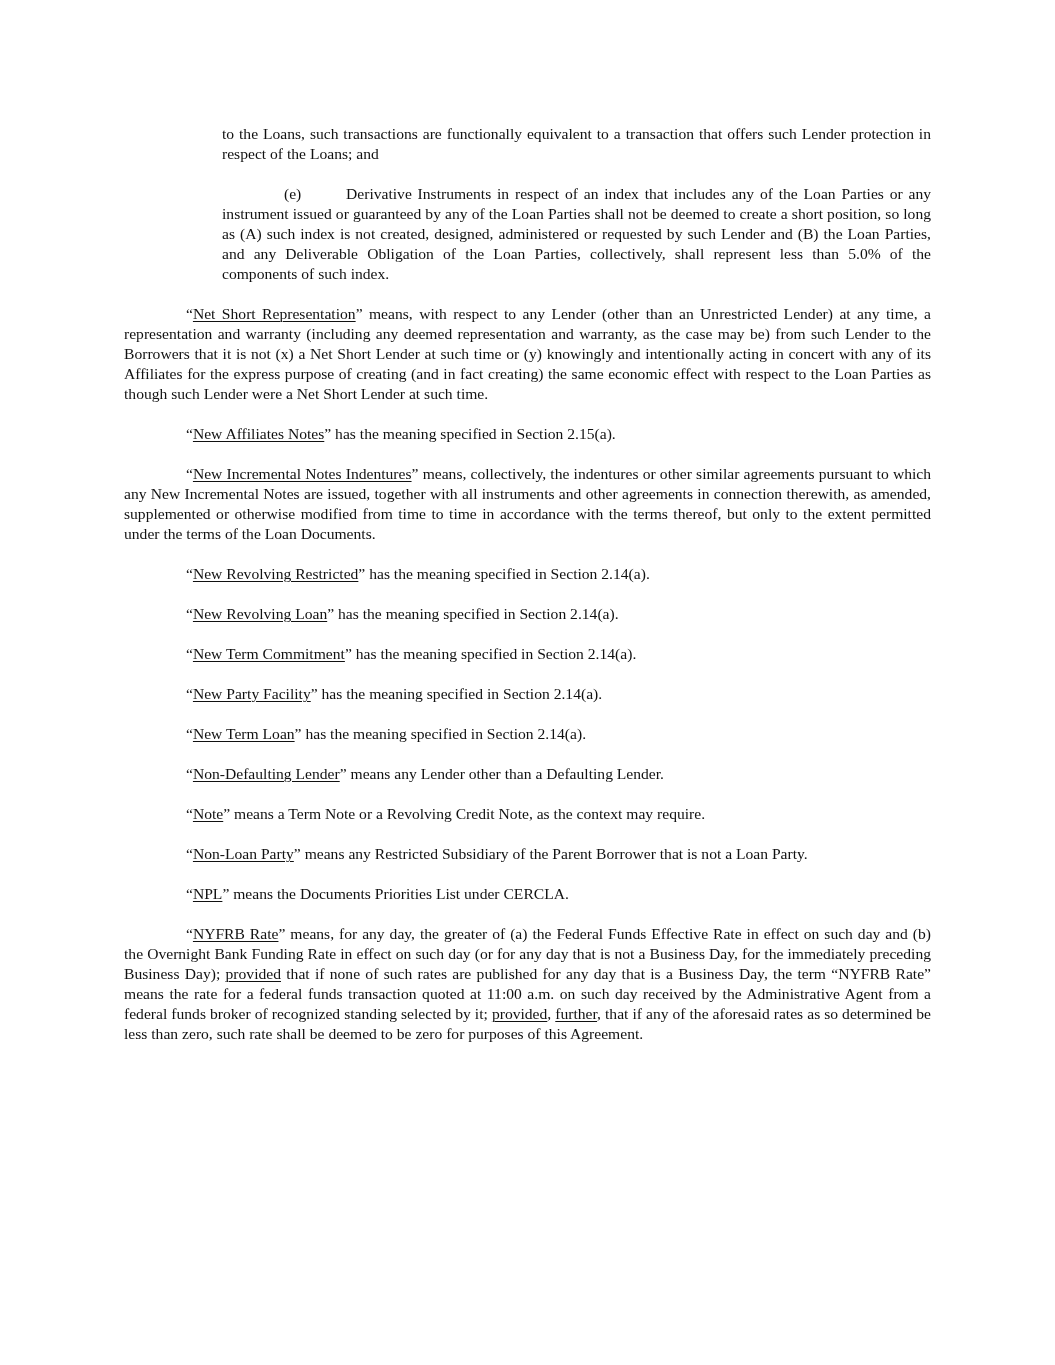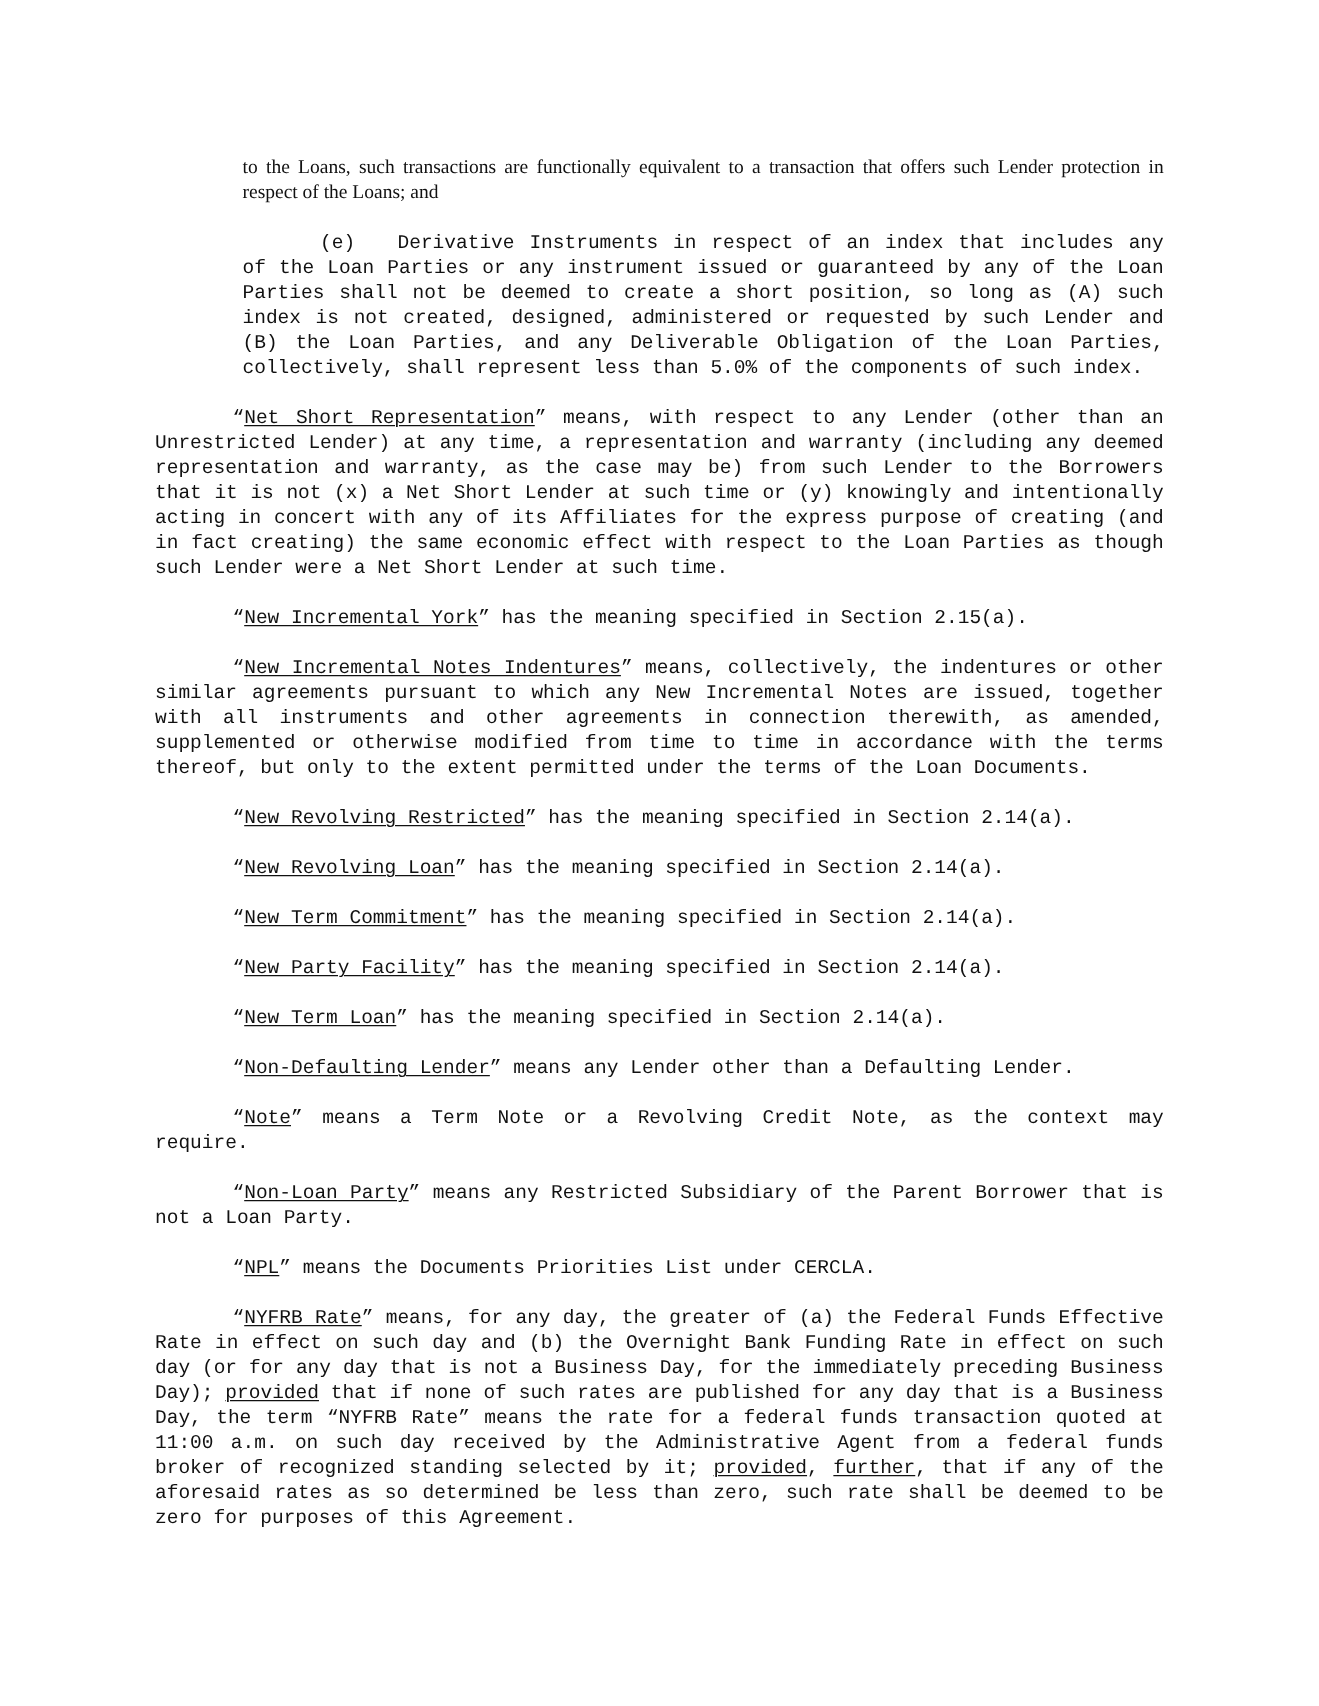--- a/index.html
+++ b/index.html
@@ -5,41 +5,41 @@
   html, body { margin: 0; padding: 0; background: #ffffff; }
   body {
     width: 1055px; height: 1365px; position: relative; overflow: hidden;
     font-family: "Liberation Serif", "DejaVu Serif", serif;
     color: #111111;
     font-size: 15.6px;
     line-height: 20px;
   }
   .page { position: absolute; left: 124px; top: 124px; width: 807px; }
   p { margin: 0; text-align: justify; }
-  .block-indent { margin-left: 70px; }
-  .first-indent { text-indent: 62px; font-family: Liberation Mono, monospace; }
+  .block-indent { margin-left: 98px; }
+  .first-indent { text-indent: 62px; }
   .gap { margin-top: 20px; }
   .sub-num { display: inline-block; width: 62px; text-indent: 0; }
   u { text-decoration: underline; text-underline-offset: 2px; text-decoration-thickness: 1px; }
   .last-line-left { text-align-last: left; }
 </style>
 </head>
 <body>
 
 <div class="page">
 
   <p class="block-indent">
     <span>to the Loans, such transactions are functionally equivalent to a transaction that offers such Lender protection in respect of the Loans; and</span>
   </p>
 
   <p class="block-indent first-indent gap"><span class="sub-num">(e)</span><span>Derivative Instruments in respect of an index that includes any of the Loan Parties or any instrument issued or guaranteed by any of the Loan Parties shall not be deemed to create a short position, so long as (A) such index is not created, designed, administered or requested by such Lender and (B) the Loan Parties, and any Deliverable Obligation of the Loan Parties, collectively, shall represent less than 5.0% of the components of such index.</span></p>
 
   <div id="defs">
       <p class="first-indent gap last-line-left"><span>“</span><u>Net Short Representation</u><span>” means, with respect to any Lender (other than an Unrestricted Lender) at any time, a representation and warranty (including any deemed representation and warranty, as the case may be) from such Lender to the Borrowers that it is not (x) a Net Short Lender at such time or (y) knowingly and intentionally acting in concert with any of its Affiliates for the express purpose of creating (and in fact creating) the same economic effect with respect to the Loan Parties as though such Lender were a Net Short Lender at such time.</span></p>
-      <p class="first-indent gap last-line-left"><span>“</span><u>New Incremental York</u><span>” has the meaning specified in Section 2.15(a).</span></p>
+      <p class="first-indent gap last-line-left"><span>“</span><u>New Affiliates Notes</u><span>” has the meaning specified in Section 2.15(a).</span></p>
       <p class="first-indent gap last-line-left"><span>“</span><u>New Incremental Notes Indentures</u><span>” means, collectively, the indentures or other similar agreements pursuant to which any New Incremental Notes are issued, together with all instruments and other agreements in connection therewith, as amended, supplemented or otherwise modified from time to time in accordance with the terms thereof, but only to the extent permitted under the terms of the Loan Documents.</span></p>
       <p class="first-indent gap last-line-left"><span>“</span><u>New Revolving Restricted</u><span>” has the meaning specified in Section 2.14(a).</span></p>
       <p class="first-indent gap last-line-left"><span>“</span><u>New Revolving Loan</u><span>” has the meaning specified in Section 2.14(a).</span></p>
       <p class="first-indent gap last-line-left"><span>“</span><u>New Term Commitment</u><span>” has the meaning specified in Section 2.14(a).</span></p>
       <p class="first-indent gap last-line-left"><span>“</span><u>New Party Facility</u><span>” has the meaning specified in Section 2.14(a).</span></p>
       <p class="first-indent gap last-line-left"><span>“</span><u>New Term Loan</u><span>” has the meaning specified in Section 2.14(a).</span></p>
       <p class="first-indent gap last-line-left"><span>“</span><u>Non-Defaulting Lender</u><span>” means any Lender other than a Defaulting Lender.</span></p>
       <p class="first-indent gap last-line-left"><span>“</span><u>Note</u><span>” means a Term Note or a Revolving Credit Note, as the context may require.</span></p>
       <p class="first-indent gap last-line-left"><span>“</span><u>Non-Loan Party</u><span>” means any Restricted Subsidiary of the Parent Borrower that is not a Loan Party.</span></p>
       <p class="first-indent gap last-line-left"><span>“</span><u>NPL</u><span>” means the Documents Priorities List under CERCLA.</span></p>

